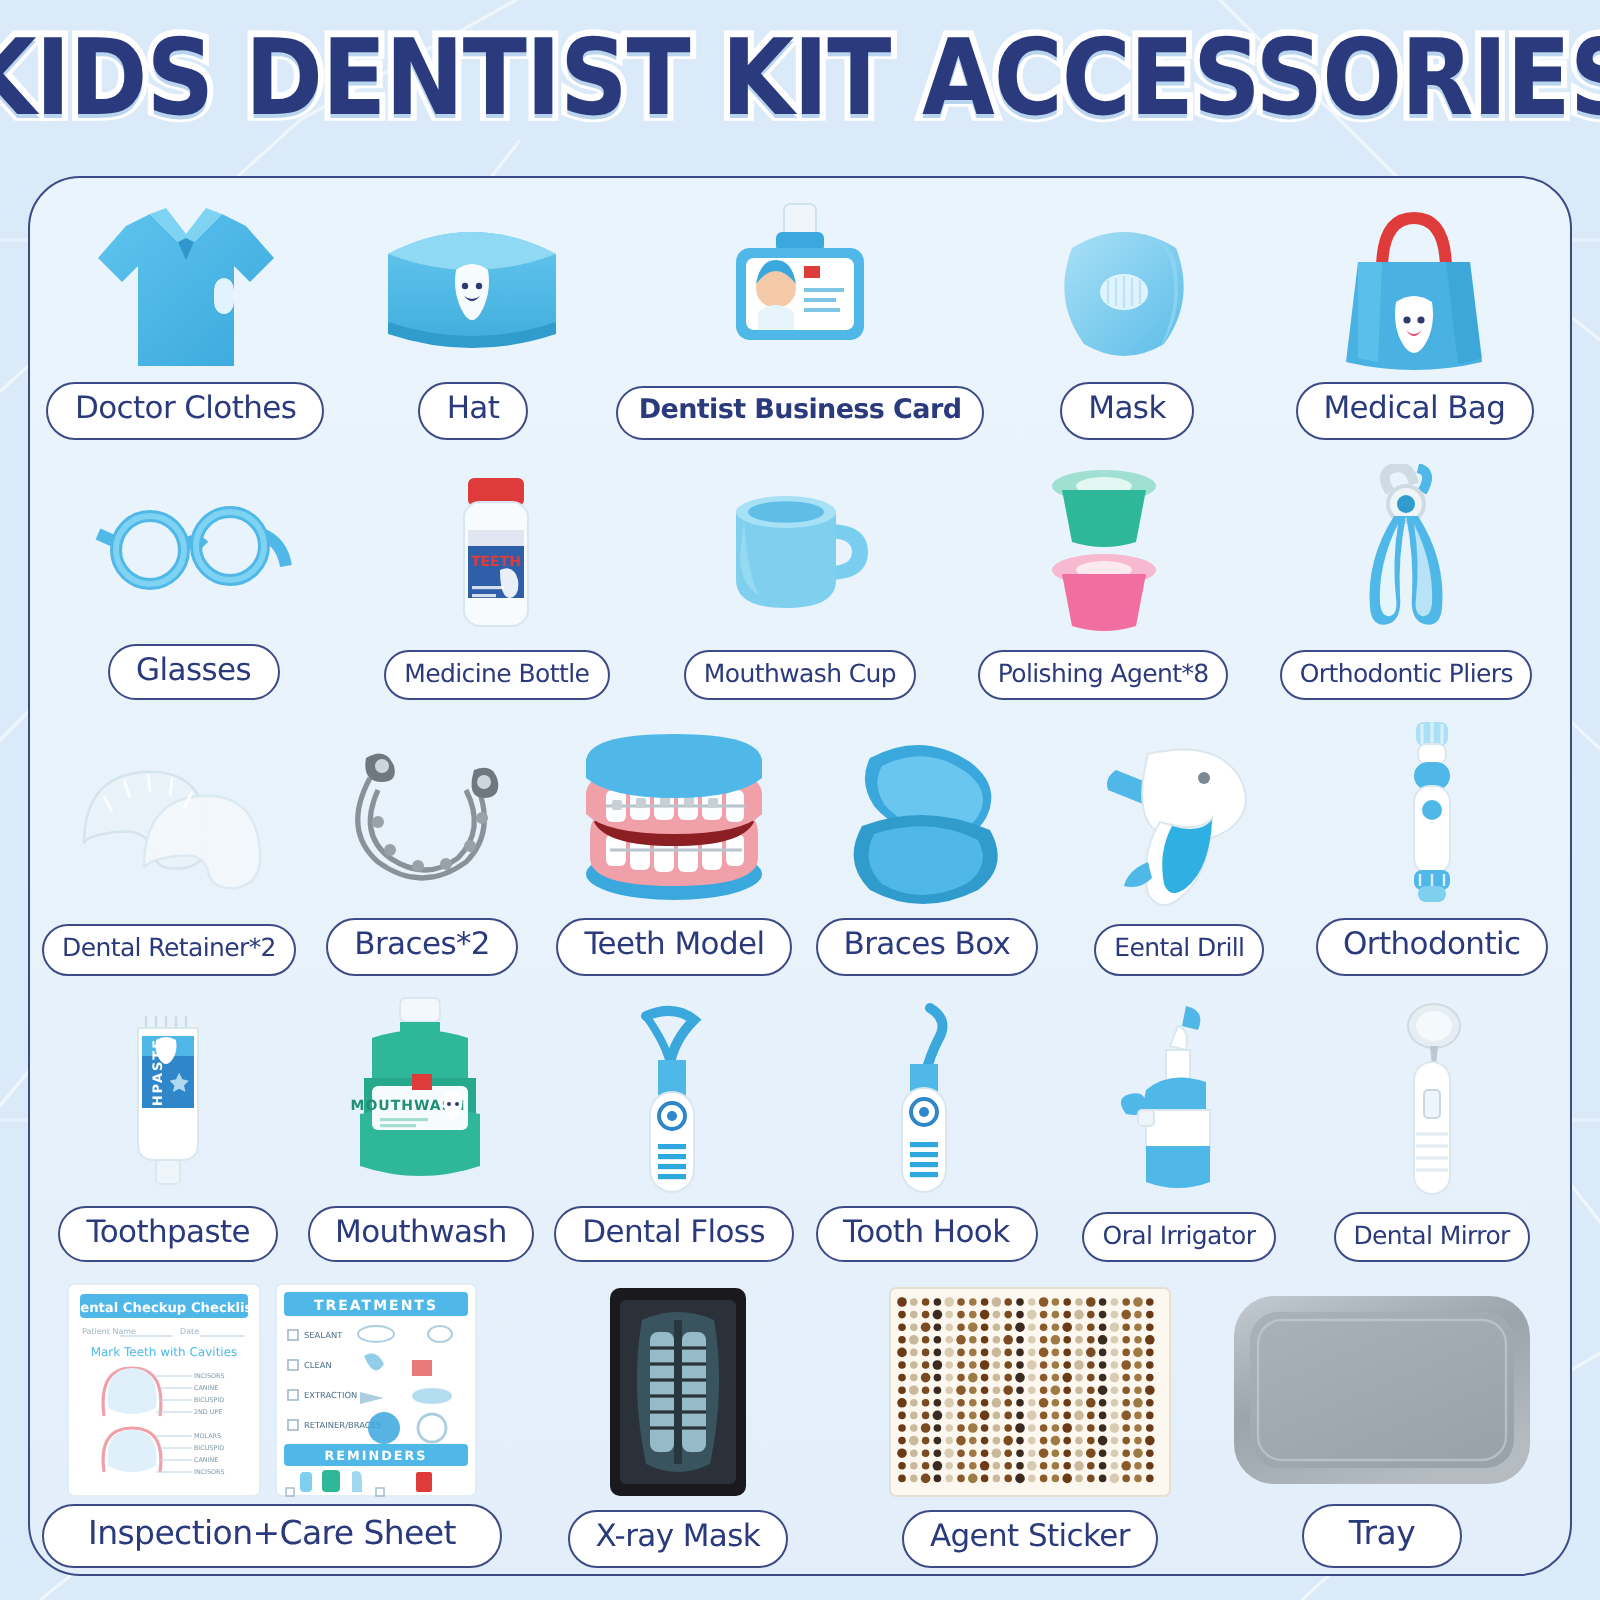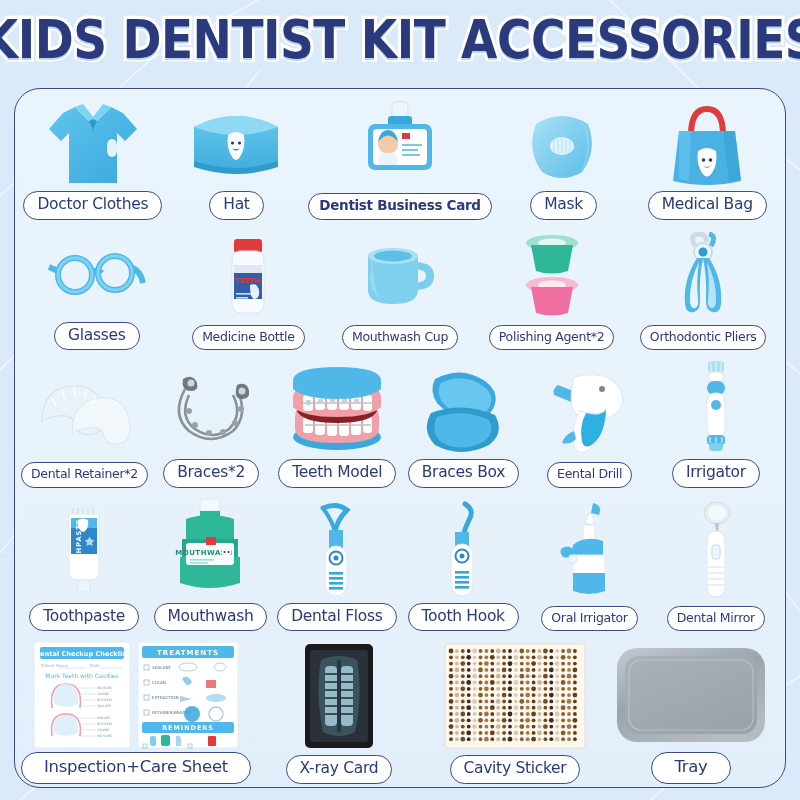--- a/index.html
+++ b/index.html
@@ -274,21 +274,21 @@
               <ellipse cx="0" cy="-10" rx="14" ry="4.5" fill="#ffffff" opacity="0.7"></ellipse>
               <path d="M-21 -8 h42 l-5 26 q-16 5 -32 0z" fill="#2fb79a"></path>
             </g>
             <g transform="translate(40,66)">
               <ellipse cx="0" cy="-10" rx="26" ry="8" fill="#f7b9cf"></ellipse>
               <ellipse cx="0" cy="-10" rx="14" ry="4.5" fill="#ffffff" opacity="0.7"></ellipse>
               <path d="M-21 -8 h42 l-5 26 q-16 5 -32 0z" fill="#f06fa0"></path>
             </g>
           </svg>
         </div>
-        <div class="pill sm">Polishing Agent*2</div>
+        <div class="pill sm">Polishing Agent*8</div>
       </div>
 
 
       <div class="cell">
         <div class="art">
           <svg width="76" height="90" viewBox="0 0 76 90">
             <path d="M30 14 q-6 -10 2 -12 q8 -2 10 8" fill="none" stroke="#cfdbe3" stroke-width="5"></path>
             <path d="M46 14 q6 -10 -2 -12" fill="none" stroke="#4fb8e8" stroke-width="5"></path>
             <circle cx="38" cy="20" r="9" fill="#eef4f8" stroke="#cfdbe3" stroke-width="2"></circle>
             <circle cx="38" cy="20" r="4.5" fill="#2f9ccd"></circle>
@@ -433,21 +433,21 @@
             <circle cx="28" cy="46" r="5" fill="#4fb8e8"></circle>
             <rect x="19" y="76" width="18" height="10" rx="4" fill="#4fb8e8"></rect>
             <rect x="21" y="84" width="14" height="8" rx="4" fill="#7fd0ef"></rect>
             <g stroke="#ffffff" stroke-width="1.2" opacity="0.8">
                 <path d="M22 78 v6"></path>
                 <path d="M28 78 v6"></path>
                 <path d="M34 78 v6"></path>
               </g>
           </svg>
         </div>
-        <div class="pill">Irrigator</div>
+        <div class="pill">Orthodontic</div>
       </div>
     </div>
 
     <div class="row r4">
 
       <div class="cell">
         <div class="art">
           <svg width="64" height="104" viewBox="0 0 64 104">
             <path d="M18 10 h28 v6 h-28z" fill="#e8f2f8"></path>
             <g stroke="#c9dcea" stroke-width="1.2">
@@ -686,21 +686,21 @@
               <path d="M54 32 h12"></path>
                 <path d="M54 40 h12"></path>
                 <path d="M54 48 h12"></path>
                 <path d="M54 56 h12"></path>
                 <path d="M54 64 h12"></path>
                 <path d="M54 72 h12"></path>
             </g>
             <rect x="50" y="18" width="4" height="72" fill="#223038" opacity="0.8"></rect>
           </svg>
         </div>
-        <div class="pill">X-ray Card</div>
+        <div class="pill">X-ray Mask</div>
       </div>
 
       <div class="cell">
         <div class="art">
           <svg width="144" height="112" viewBox="0 0 144 112" id="sticker-svg">
             <rect x="2" y="2" width="140" height="104" rx="3" fill="#fdf8ef" stroke="#e8dfd0"></rect>
             <g id="sticker-dots">
                 <circle cx="8.0" cy="9.0" r="2.4" fill="#6b3a16"></circle>
                 <circle cx="13.9" cy="9.0" r="1.9" fill="#c9b89a"></circle>
                 <circle cx="19.8" cy="9.0" r="1.9" fill="#7a4a20"></circle>
@@ -1027,21 +1027,21 @@
                 <circle cx="96.5" cy="97.2" r="1.9" fill="#c9b89a"></circle>
                 <circle cx="102.4" cy="97.2" r="1.9" fill="#7a4a20"></circle>
                 <circle cx="108.3" cy="97.2" r="1.9" fill="#3a2a20"></circle>
                 <circle cx="114.2" cy="97.2" r="2.4" fill="#d8cbb2"></circle>
                 <circle cx="120.1" cy="97.2" r="1.9" fill="#8a5a2a"></circle>
                 <circle cx="126.0" cy="97.2" r="1.9" fill="#a07a44"></circle>
                 <circle cx="131.9" cy="97.2" r="1.9" fill="#6b3a16"></circle>
               </g>
           </svg>
         </div>
-        <div class="pill">Cavity Sticker</div>
+        <div class="pill">Agent Sticker</div>
       </div>
 
       <div class="cell">
         <div class="art">
           <svg width="160" height="112" viewBox="0 0 160 112">
             <defs>
               <linearGradient id="gTray" x1="0" y1="0" x2="0.6" y2="1">
                 <stop offset="0" stop-color="#c3cbd1"></stop>
                   <stop offset="0.5" stop-color="#9ba4ab"></stop>
                   <stop offset="1" stop-color="#b4bcc2"></stop>

